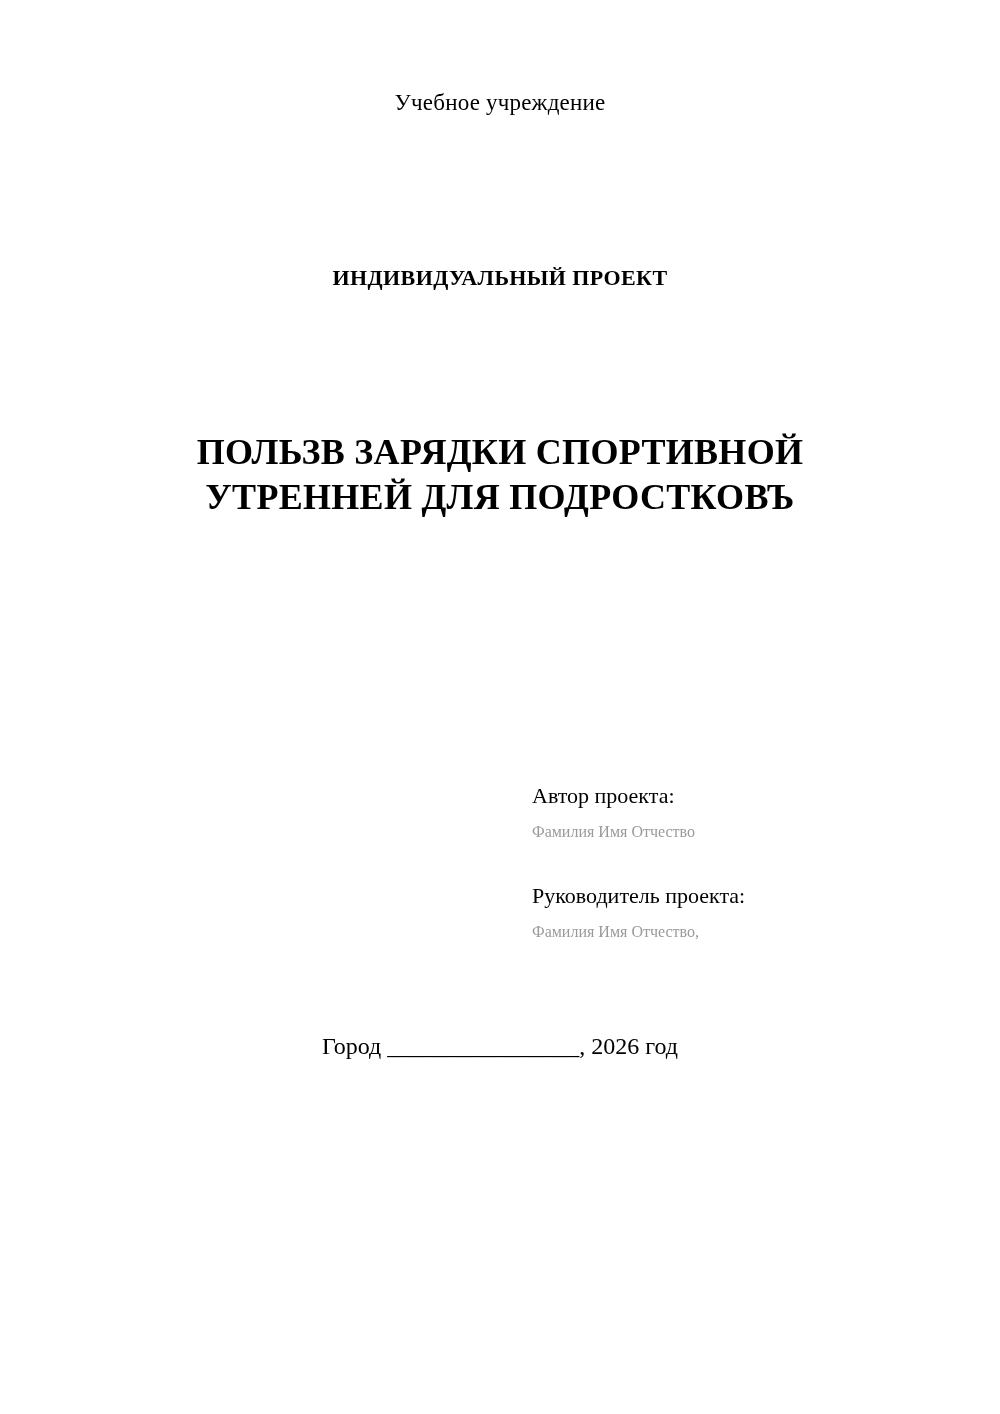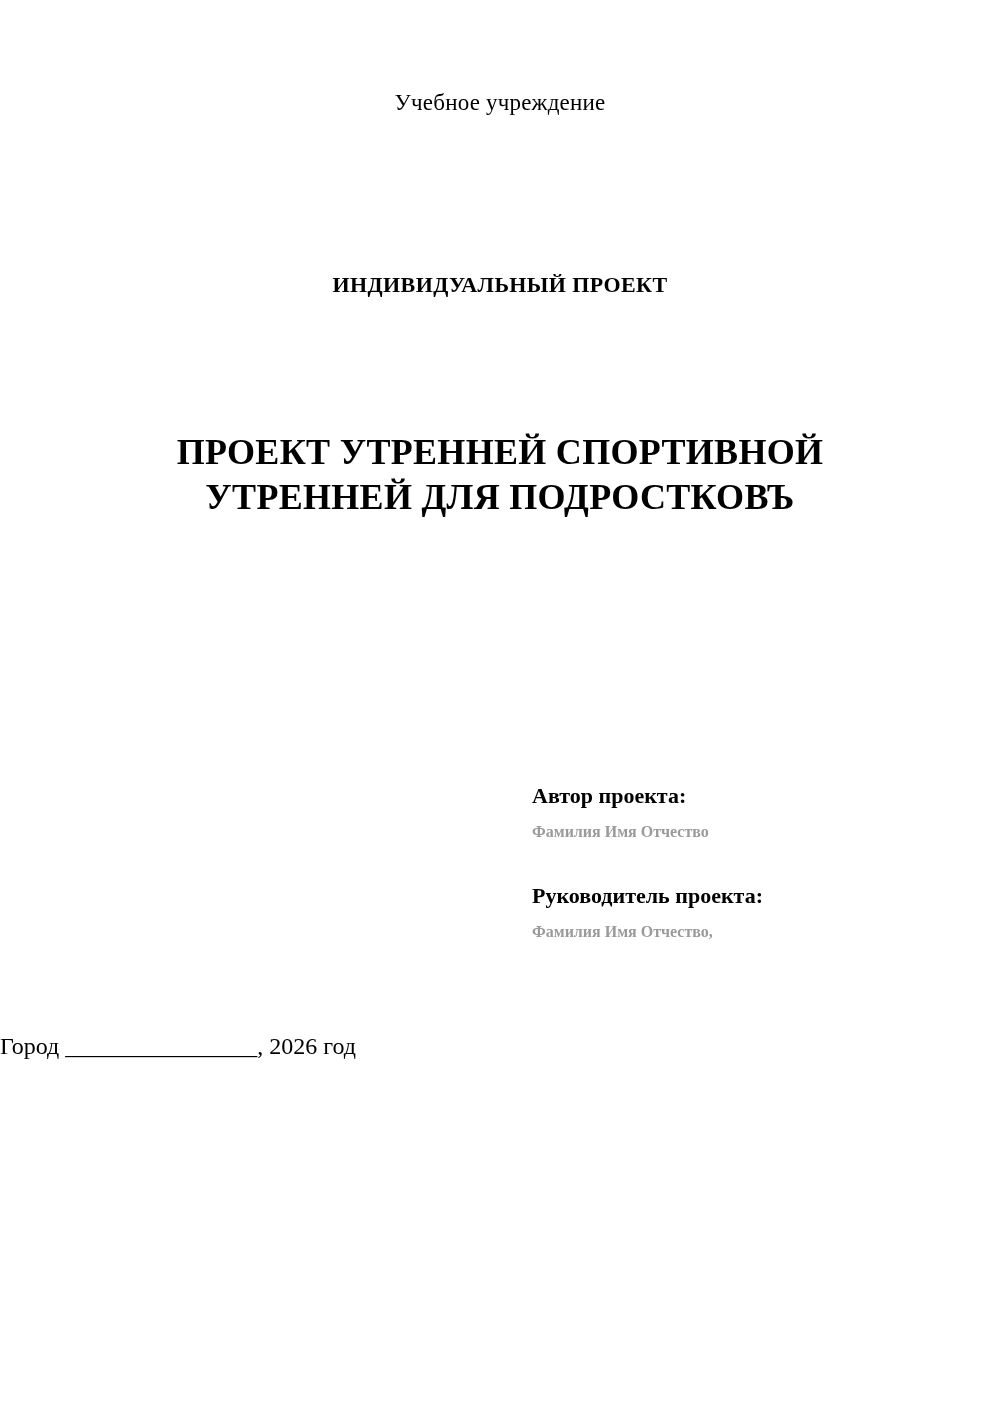--- a/index.html
+++ b/index.html
@@ -24,21 +24,21 @@
     position: absolute;
     top: 90px;
     left: 0;
     width: 100%;
     text-align: center;
     font-size: 23px;
     letter-spacing: 0.2px;
   }
   .doc-type {
     position: absolute;
-    top: 272px;
+    top: 265px;
     left: 0;
     width: 100%;
     text-align: center;
     font-size: 22px;
     font-weight: bold;
     letter-spacing: 0.4px;
   }
   .title {
     position: absolute;
     top: 430px;
@@ -50,56 +50,55 @@
     line-height: 1.25;
     letter-spacing: 0.3px;
   }
   .credits {
     position: absolute;
     top: 785px;
     left: 532px;
     width: 400px;
     font-size: 22px;
     line-height: 1.0;
-    font-weight: bold;
   }
   .credits .label {
     font-size: 22px;
     color: #000000;
     margin: 0 0 14px 0;
   }
   .credits .value {
     font-size: 16px;
     color: #9a9a9a;
     margin: 0 0 8px 0;
     line-height: 1.4;
   }
   .credits .block-gap {
     height: 34px;
   }
   .footer {
     position: absolute;
     bottom: 82px;
     left: 0;
     width: 100%;
-    text-align: left;
+    text-align: center;
     font-size: 24px;
   }
 </style>
 </head>
 <body>
 
 <div class="page">
 
   <div class="institution">Учебное учреждение</div>
 
   <div class="doc-type">ИНДИВИДУАЛЬНЫЙ ПРОЕКТ</div>
 
   <div class="title">
-    <div>ПРОЕКТ УТРЕННЕЙ СПОРТИВНОЙ</div>
+    <div>ПОЛЬЗВ ЗАРЯДКИ СПОРТИВНОЙ</div>
     <div>УТРЕННЕЙ ДЛЯ ПОДРОСТКОВЪ</div>
   </div>
 
   <div class="credits">
     <p class="label">Автор проекта:</p>
     <p class="value">Фамилия Имя Отчество</p>
 
     <div class="block-gap"></div>
 
     <p class="label">Руководитель проекта:</p>

